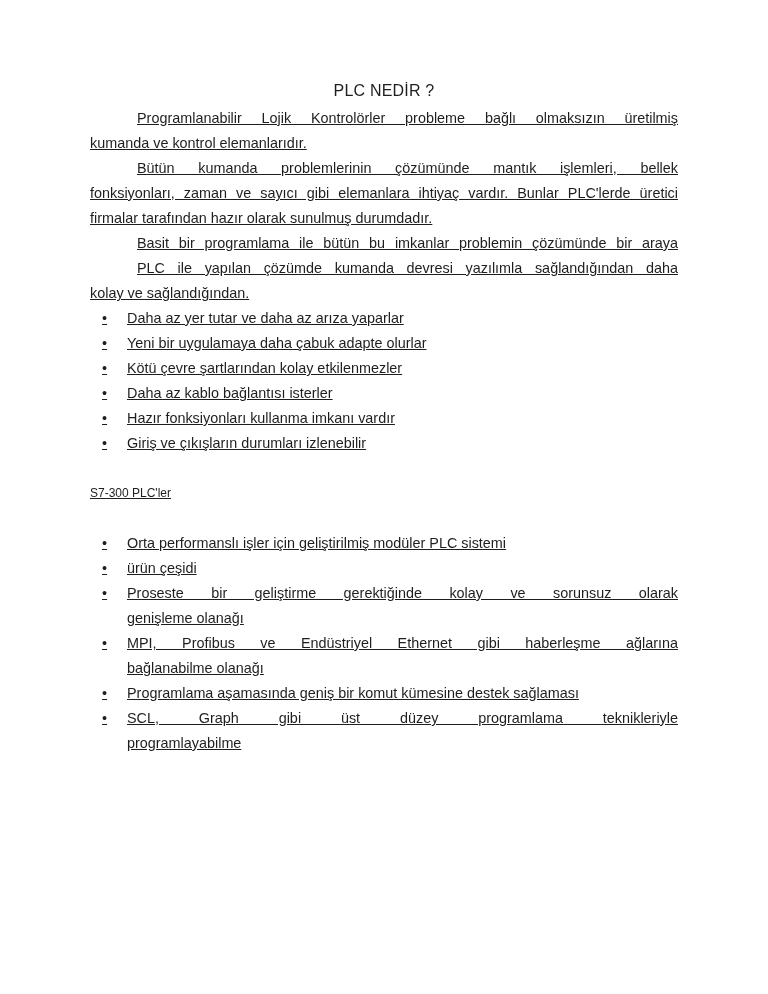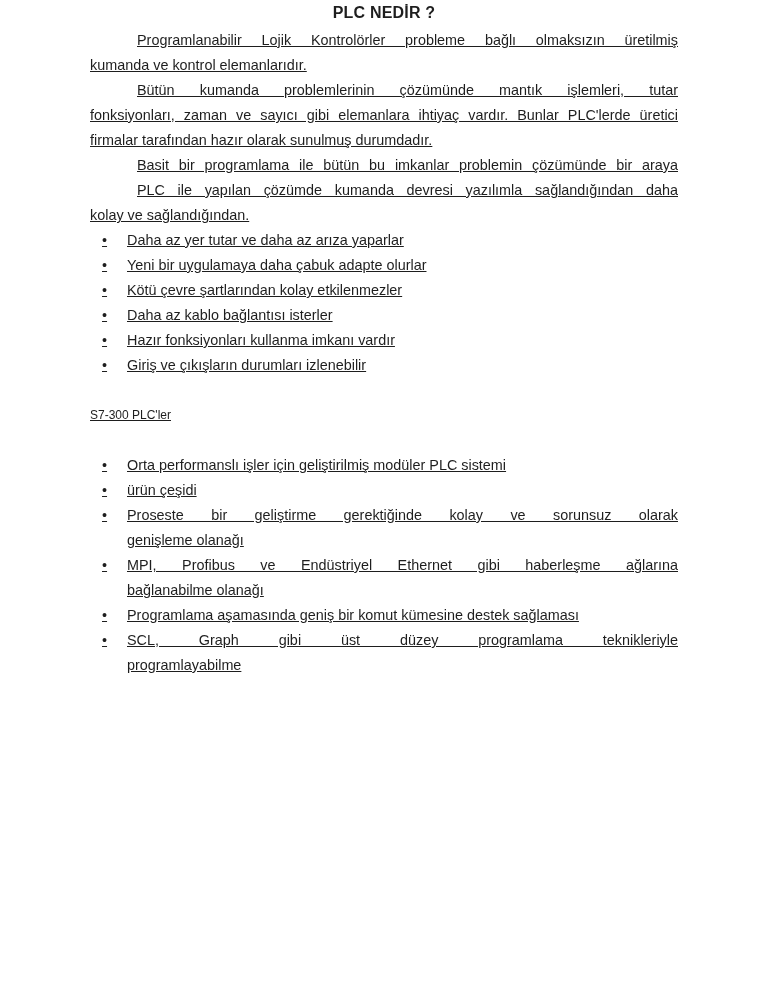--- a/index.html
+++ b/index.html
@@ -15,24 +15,25 @@
     -webkit-font-smoothing: antialiased;
   }
   .page {
     position: relative;
     width: 768px;
     height: 994px;
     background: #ffffff;
     overflow: hidden;
   }
   .doc-title {
+    padding-top: 78px;
     width: 588px;
     margin: 0 90px;
     text-align: center;
-    font-weight: bold;
+    font-weight: normal;
     font-size: 16px;
     line-height: 25px;
     letter-spacing: 0.2px;
   }
   .doc-body {
     width: 588px;
     margin: 3px 90px 0 90px;
     font-size: 14.4px;
     line-height: 25px;
     text-decoration: underline;
@@ -73,21 +74,21 @@
 <body>
 
 <div class="page">
   <div class="doc-title">PLC NEDİR ?</div>
   <div class="doc-body" id="doc-body">
       <div class="paragraph">
         <div class="line indent">Programlanabilir Lojik Kontrolörler probleme bağlı olmaksızın üretilmiş</div>
         <div class="line lastline">kumanda ve kontrol elemanlarıdır.</div>
       </div>
       <div class="paragraph">
-        <div class="line indent">Bütün kumanda problemlerinin çözümünde mantık işlemleri, tutar</div>
+        <div class="line indent">Bütün kumanda problemlerinin çözümünde mantık işlemleri, bellek</div>
         <div class="line">fonksiyonları, zaman ve sayıcı gibi elemanlara ihtiyaç vardır. Bunlar PLC'lerde üretici</div>
         <div class="line lastline">firmalar tarafından hazır olarak sunulmuş durumdadır.</div>
       </div>
       <div class="paragraph">
         <div class="line indent">Basit bir programlama ile bütün bu imkanlar problemin çözümünde bir araya</div>
       </div>
       <div class="paragraph">
         <div class="line indent">PLC ile yapılan çözümde kumanda devresi yazılımla sağlandığından daha</div>
         <div class="line lastline">kolay ve sağlandığından.</div>
       </div>

